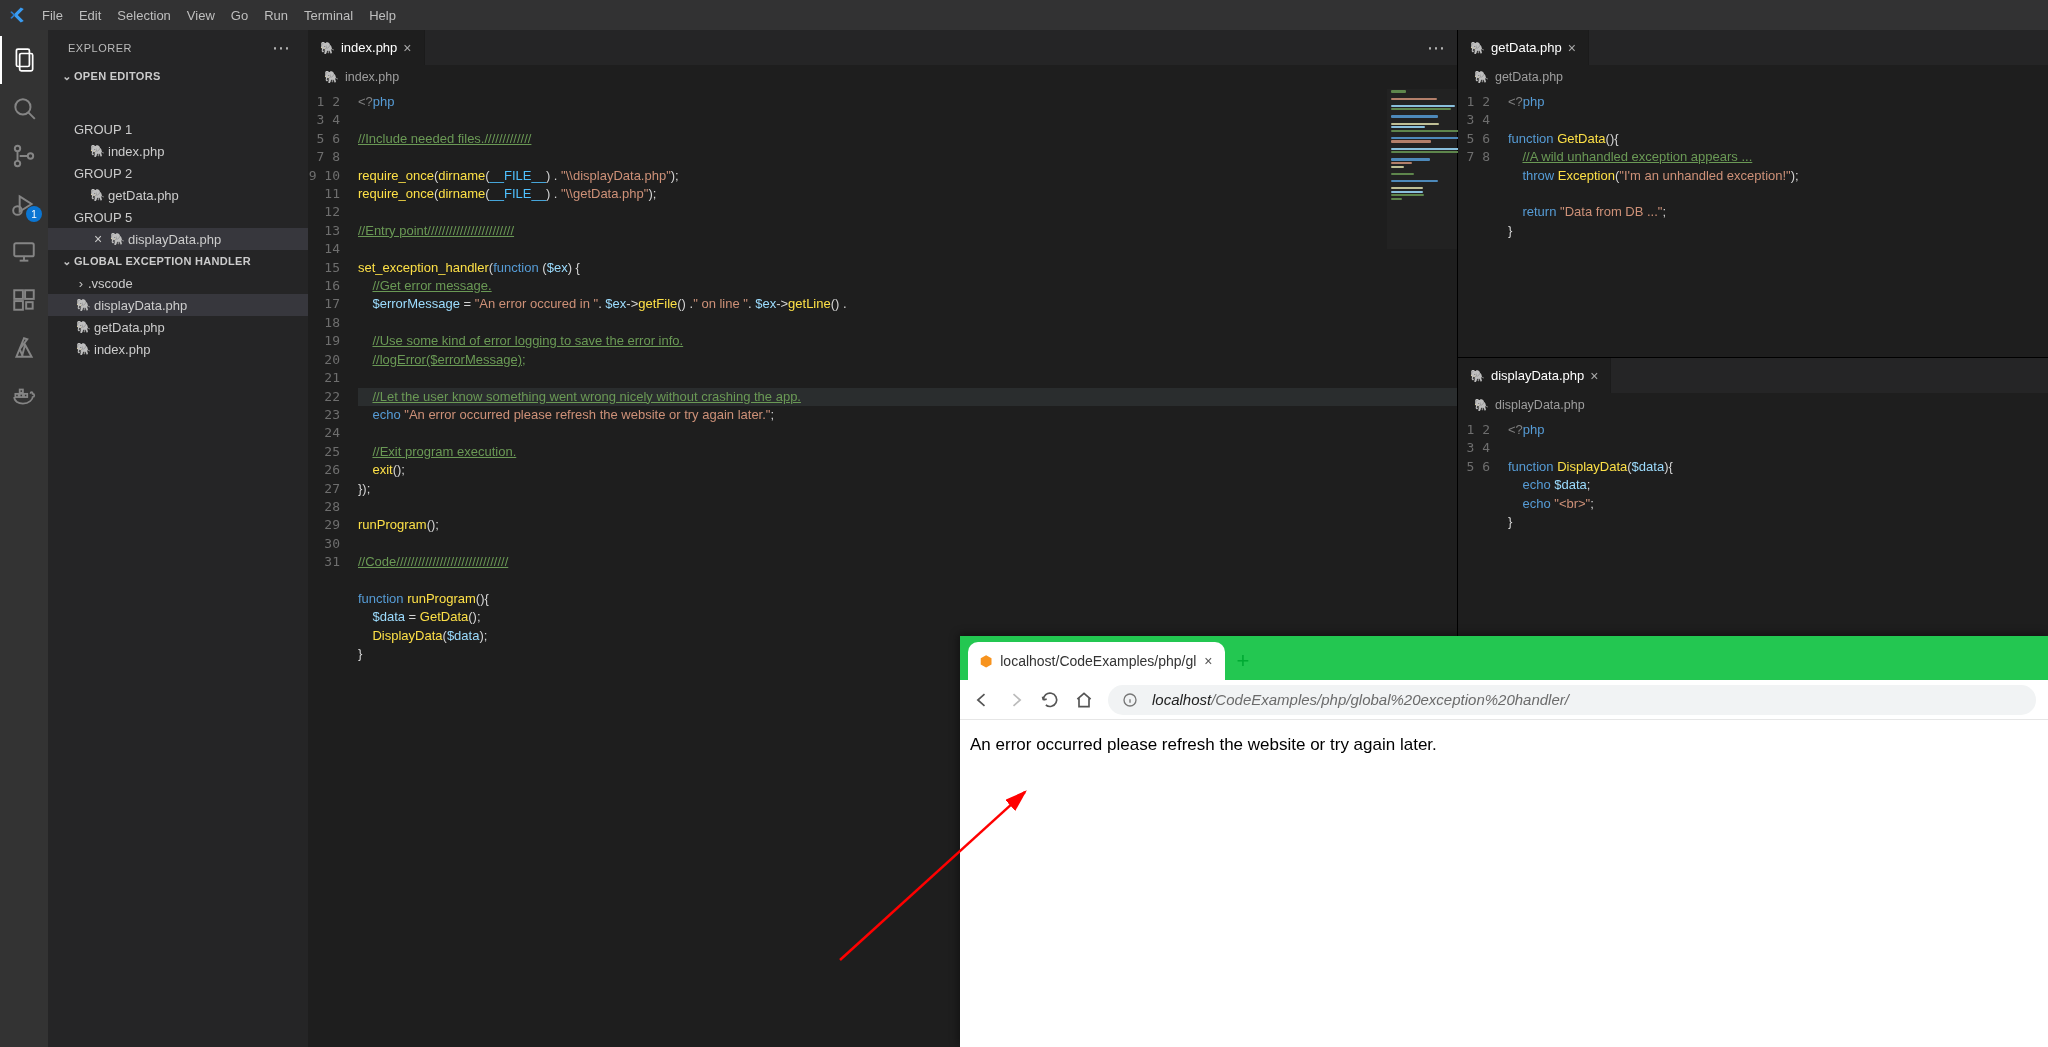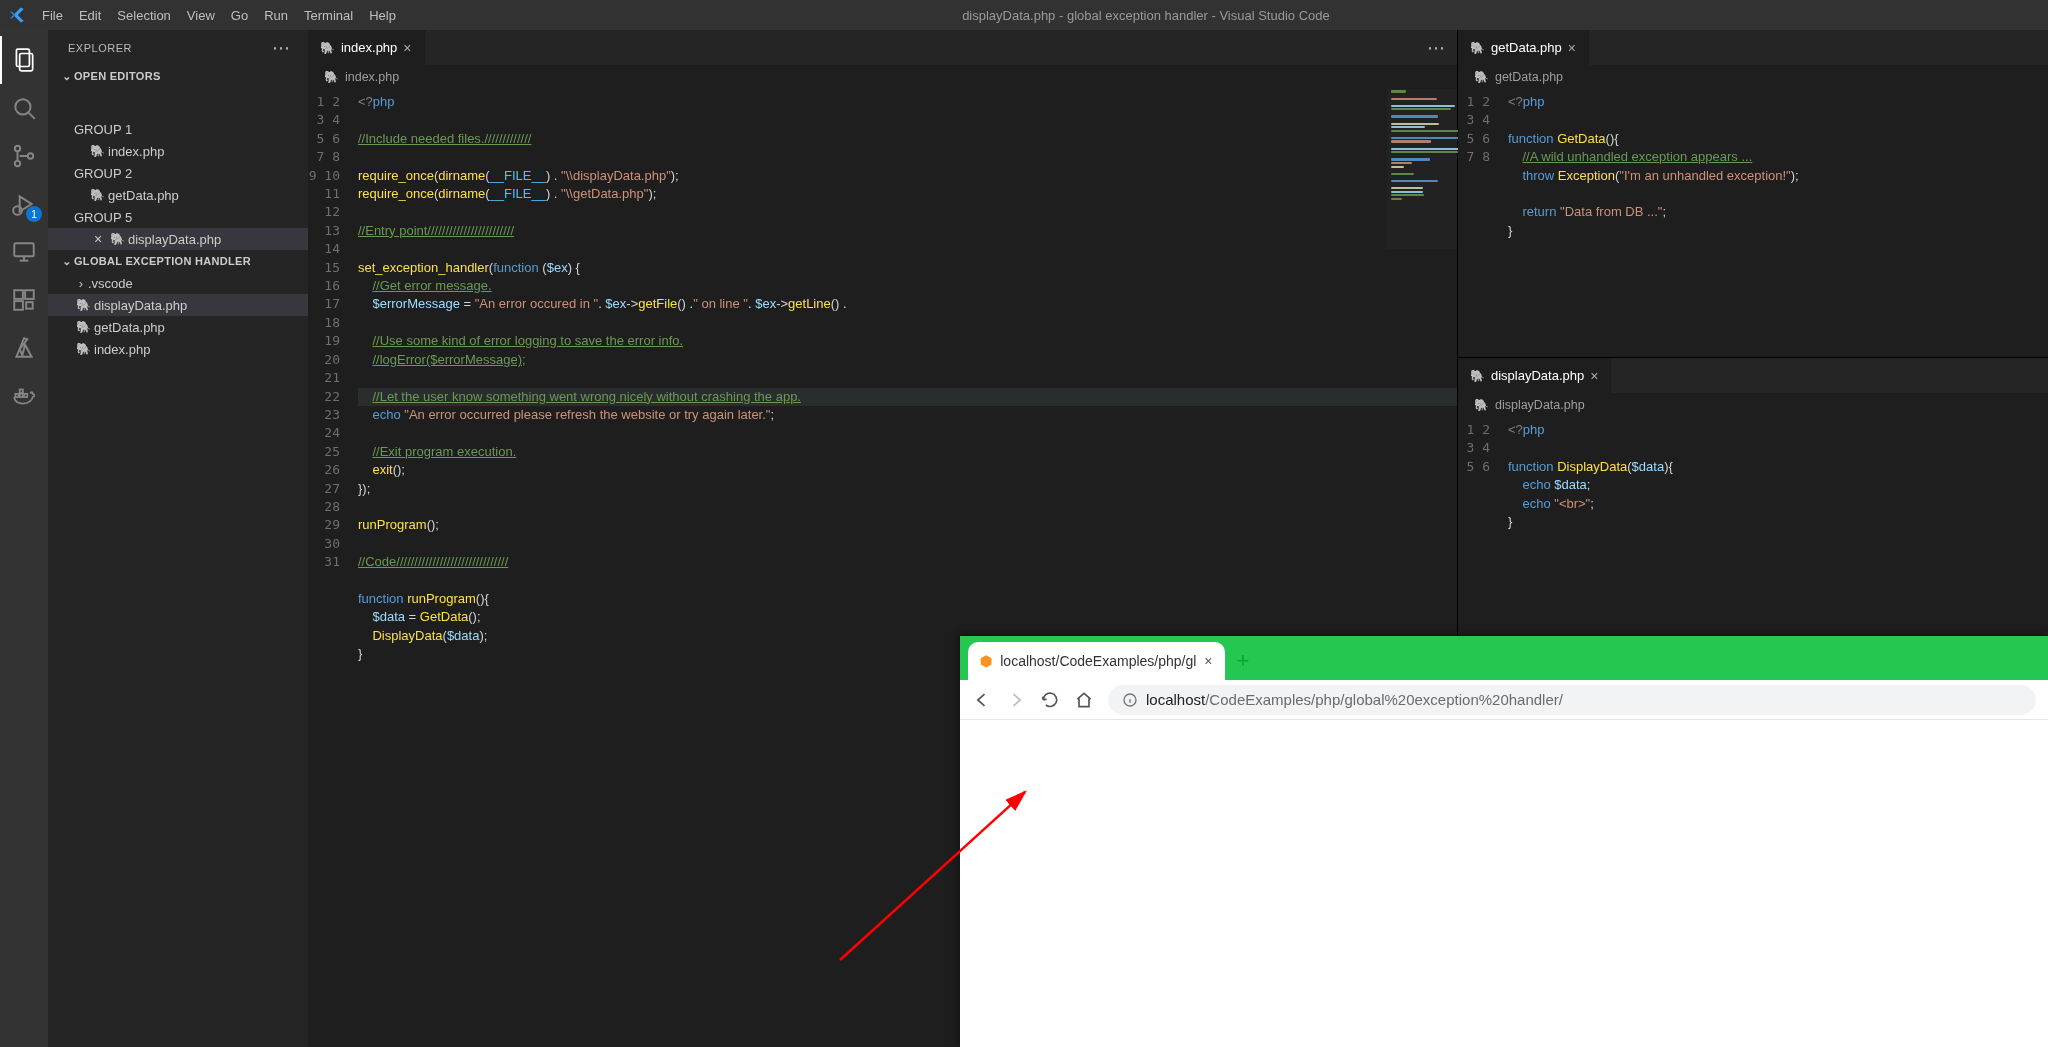--- a/index.html
+++ b/index.html
@@ -66,21 +66,21 @@
   .k-const{color:#4fc1ff;}
   .hl{background:#2a2d2e;display:inline-block;width:100%;}
   
   .browser{position:absolute;left:960px;top:636px;right:0;bottom:0;background:#fff;color:#000;display:flex;flex-direction:column;box-shadow:-2px -2px 8px rgba(0,0,0,.4);}
   .btabs{height:44px;background:#23c751;display:flex;align-items:flex-end;padding-left:8px;}
   .btab{height:38px;background:#fff;border-radius:10px 10px 0 0;display:flex;align-items:center;gap:8px;padding:0 12px;font-size:14px;color:#333;max-width:280px;}
   .btab .x{color:#555;}
   .newtab{color:#0a3;display:flex;align-items:center;height:38px;padding:0 12px;font-size:22px;}
   .baddr{height:40px;background:#fff;display:flex;align-items:center;gap:14px;padding:0 12px;border-bottom:1px solid #e6e6e6;}
   .baddr .ic{color:#555;display:flex;}
-  .omni{flex:1;height:30px;border-radius:15px;background:#f1f3f4;display:flex;align-items:center;padding:0 14px;gap:8px;font-size:15px;color:#6b6b6b;}
+  .omni{flex:1;height:30px;border-radius:15px;background:#f1f3f4;display:flex;align-items:center;padding:0 14px;gap:14px;font-size:15px;color:#6b6b6b;font-style:italic;}
   .page{flex:1;padding:14px 10px;font:17px/1.35 "Times New Roman",serif;color:#000;}
   .arrow{position:absolute;pointer-events:none;}
   svg{overflow:visible;}
 </style>
 </head>
 <body>
 
 <div class="vscode">
 
   <div class="titlebar">
@@ -93,21 +93,20 @@
     <div class="menu" id="menu">
         <span>File</span>
         <span>Edit</span>
         <span>Selection</span>
         <span>View</span>
         <span>Go</span>
         <span>Run</span>
         <span>Terminal</span>
         <span>Help</span>
       </div>
-    <div class="wintitle">displayData.php - global exception handler - Visual Studio Code</div>
   </div>
 
   <div class="body">
 
     <div class="activity">
       <div class="aicon active">
         <svg viewBox="0 0 24 24" fill="none" stroke-width="1.6">
             <rect x="5" y="2" width="12" height="16" rx="1.5"></rect>
             <rect x="8" y="6" width="12" height="16" rx="1.5"></rect>
           </svg>
@@ -436,20 +435,23 @@
         </span>
       <div class="omni">
         <svg width="16" height="16" viewBox="0 0 24 24" fill="none" stroke="#777" stroke-width="2">
             <circle cx="12" cy="12" r="9"></circle>
             <line x1="12" y1="8" x2="12" y2="8"></line>
             <line x1="12" y1="11" x2="12" y2="16"></line>
           </svg>
         <span><span style="color:#222">localhost</span><span>/CodeExamples/php/global%20exception%20handler/</span></span>
       </div>
     </div>
+    <div class="page">
+      <span>An error occurred please refresh the website or try again later.</span>
+    </div>
   </div>
 
   <svg class="arrow" style="left:830px;top:760px" width="240" height="220">
     <defs>
         <marker id="ah" markerWidth="10" markerHeight="10" refX="8" refY="3" orient="auto">
           <path d="M0,0 L9,3 L0,6 Z" fill="#ff0000"></path>
         </marker>
       </defs>
     <line x1="10" y1="200" x2="195" y2="32" stroke="#ff0000" stroke-width="2.5" marker-end="url(#ah)"></line>
   </svg>

